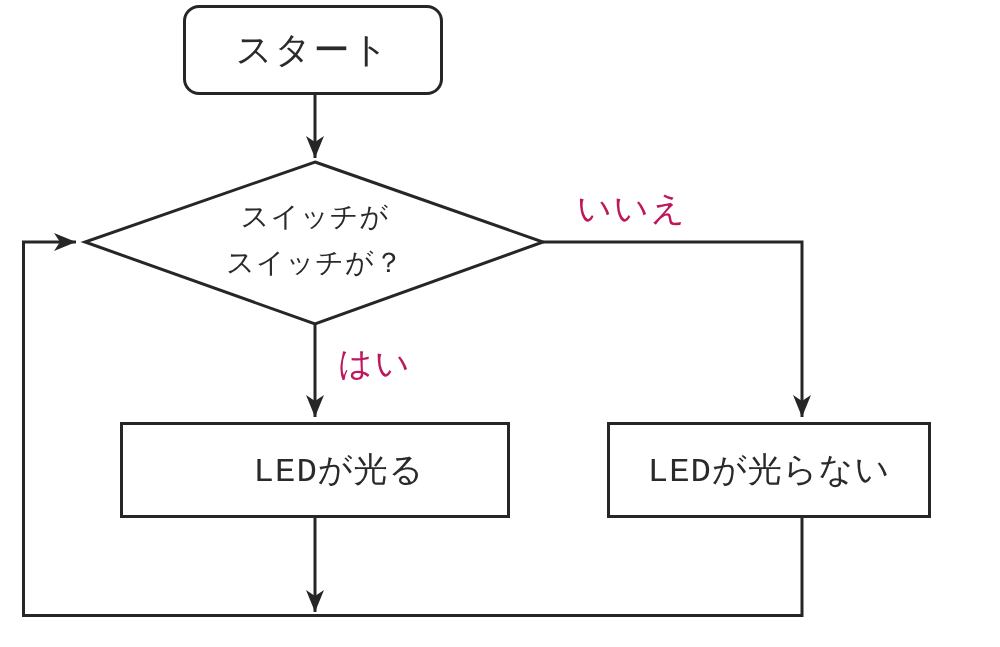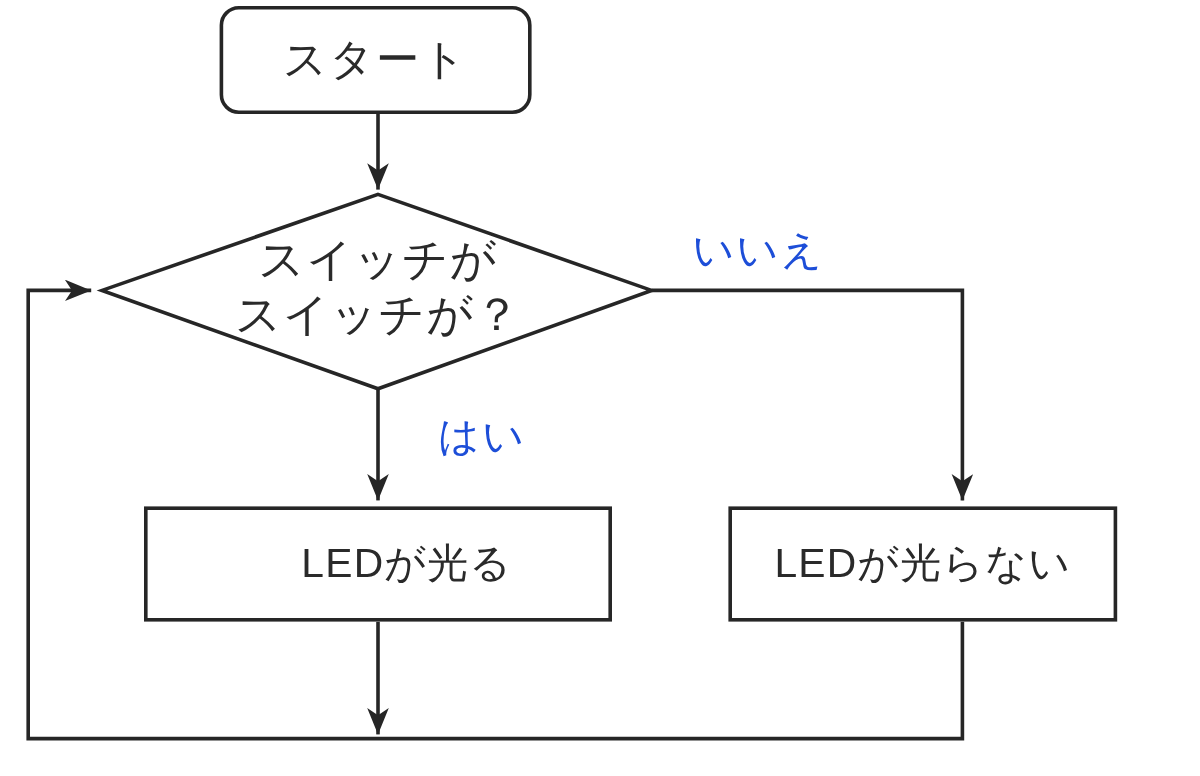--- a/index.html
+++ b/index.html
@@ -25,20 +25,21 @@
   }
   .node {
     position: absolute;
     box-sizing: border-box;
     background: #ffffff;
     border: 3px solid #262626;
     display: flex;
     align-items: center;
     justify-content: center;
     text-align: center;
+    font-family: Liberation Mono, monospace;
   }
   .node-start {
     left: 183px;
     top: 5px;
     width: 260px;
     height: 90px;
     border-radius: 16px;
     font-size: 36px;
     letter-spacing: 2px;
   }
@@ -56,35 +57,34 @@
   .node-led-off {
     left: 607px;
     width: 324px;
   }
   .decision-label {
     position: absolute;
     left: 165px;
     top: 194px;
     width: 300px;
     text-align: center;
-    font-size: 38px;
+    font-size: 28px;
     line-height: 46px;
     letter-spacing: 1px;
   }
   .edge-label {
     position: absolute;
     font-size: 34px;
     letter-spacing: 2px;
-    color: #1d4ed8;
+    color: #be185d;
     background: transparent;
   }
   .label-yes {
     left: 338px;
     top: 341px;
-    margin-left: 27px;
   }
   .label-no {
     left: 577px;
     top: 186px;
   }
 </style>
 </head>
 <body>
 
 <div class="canvas">

